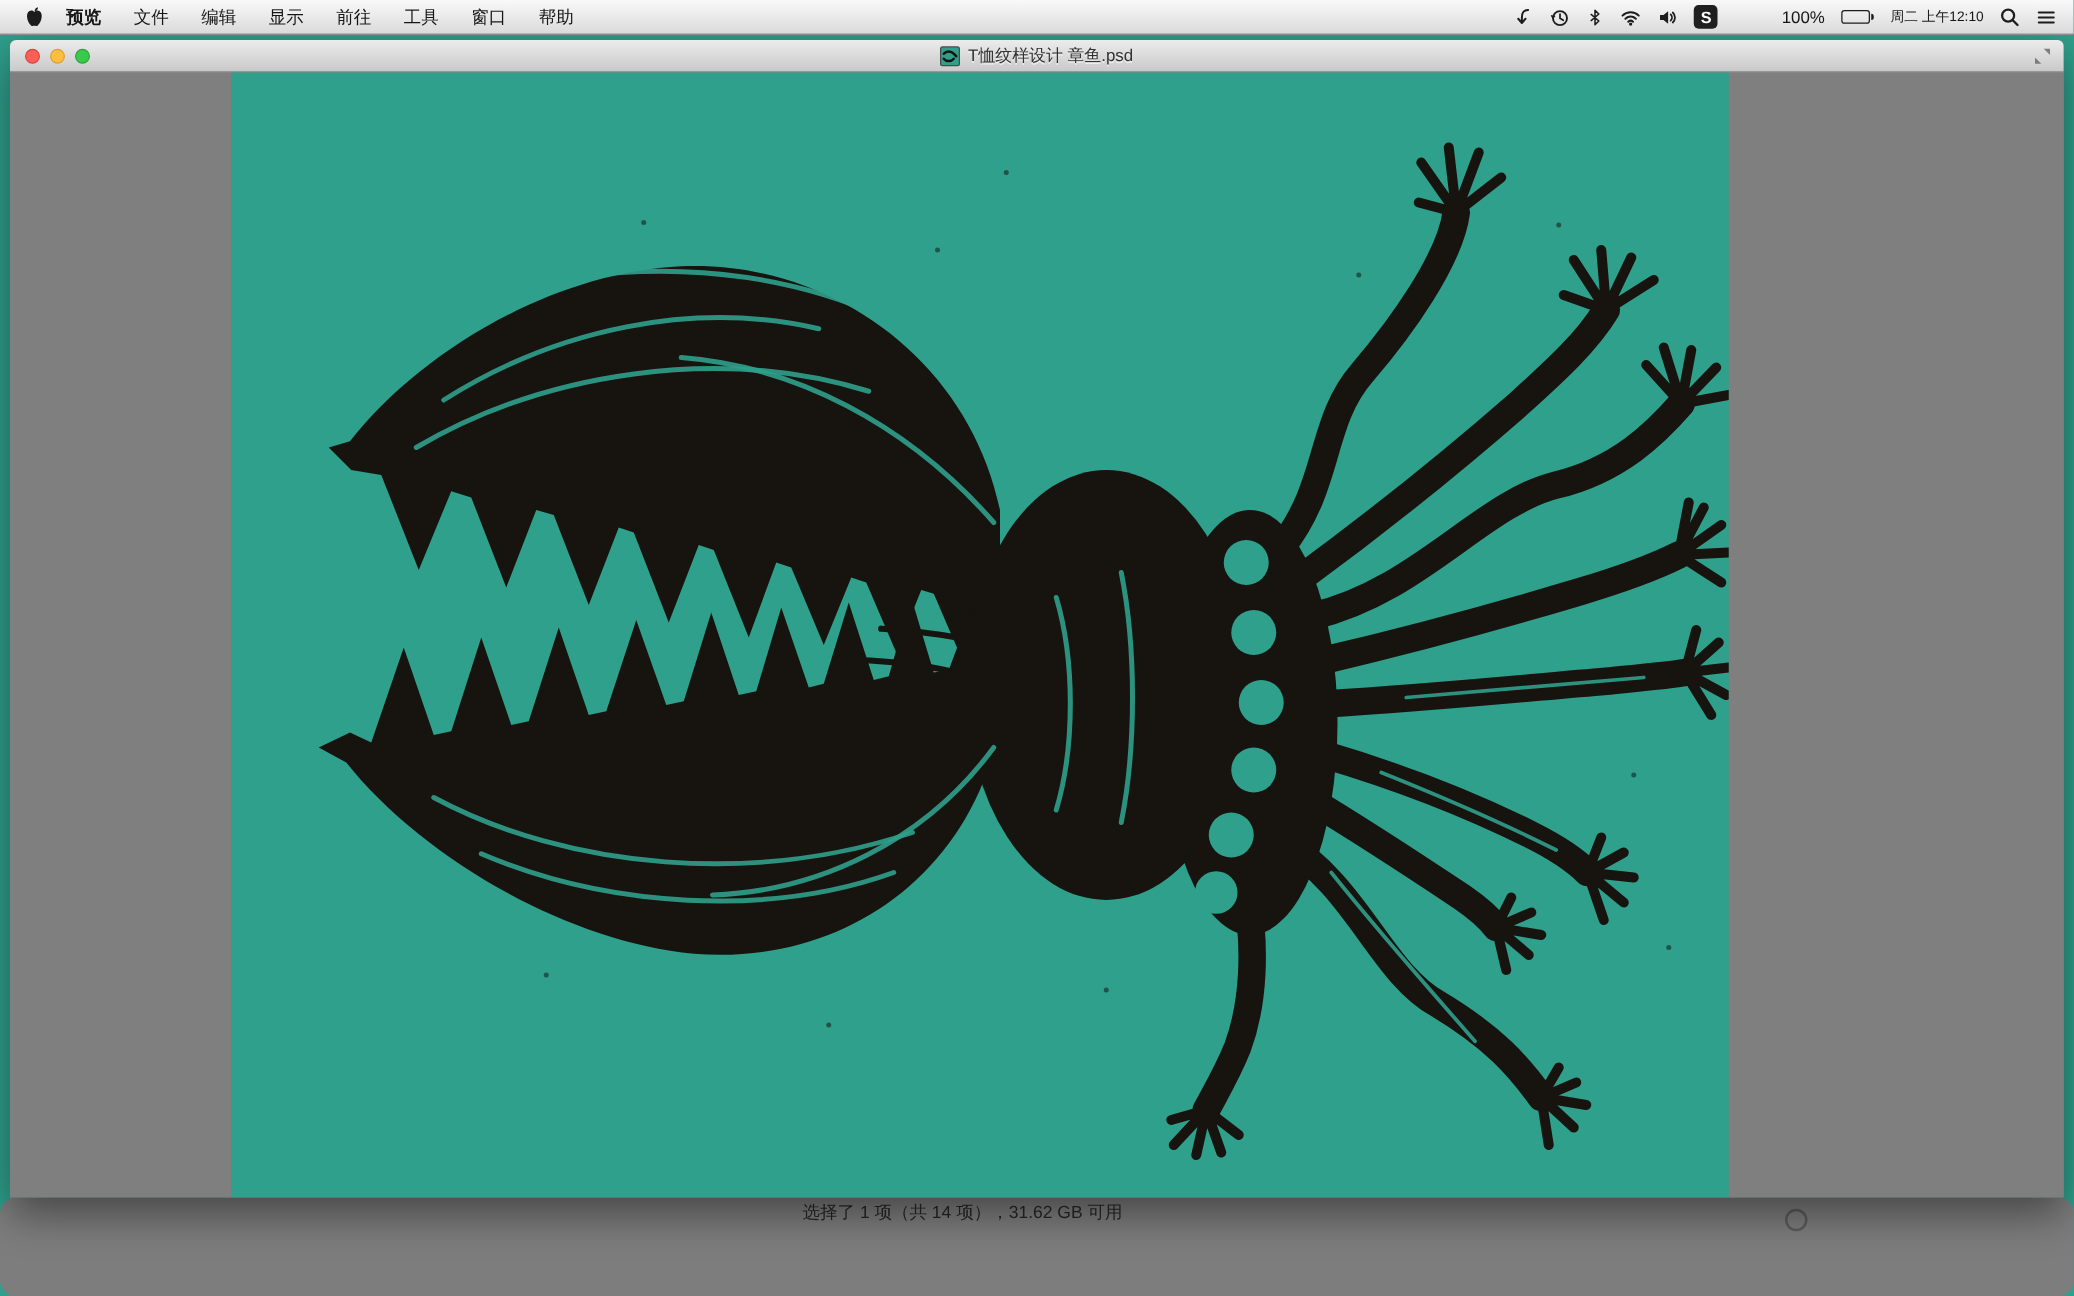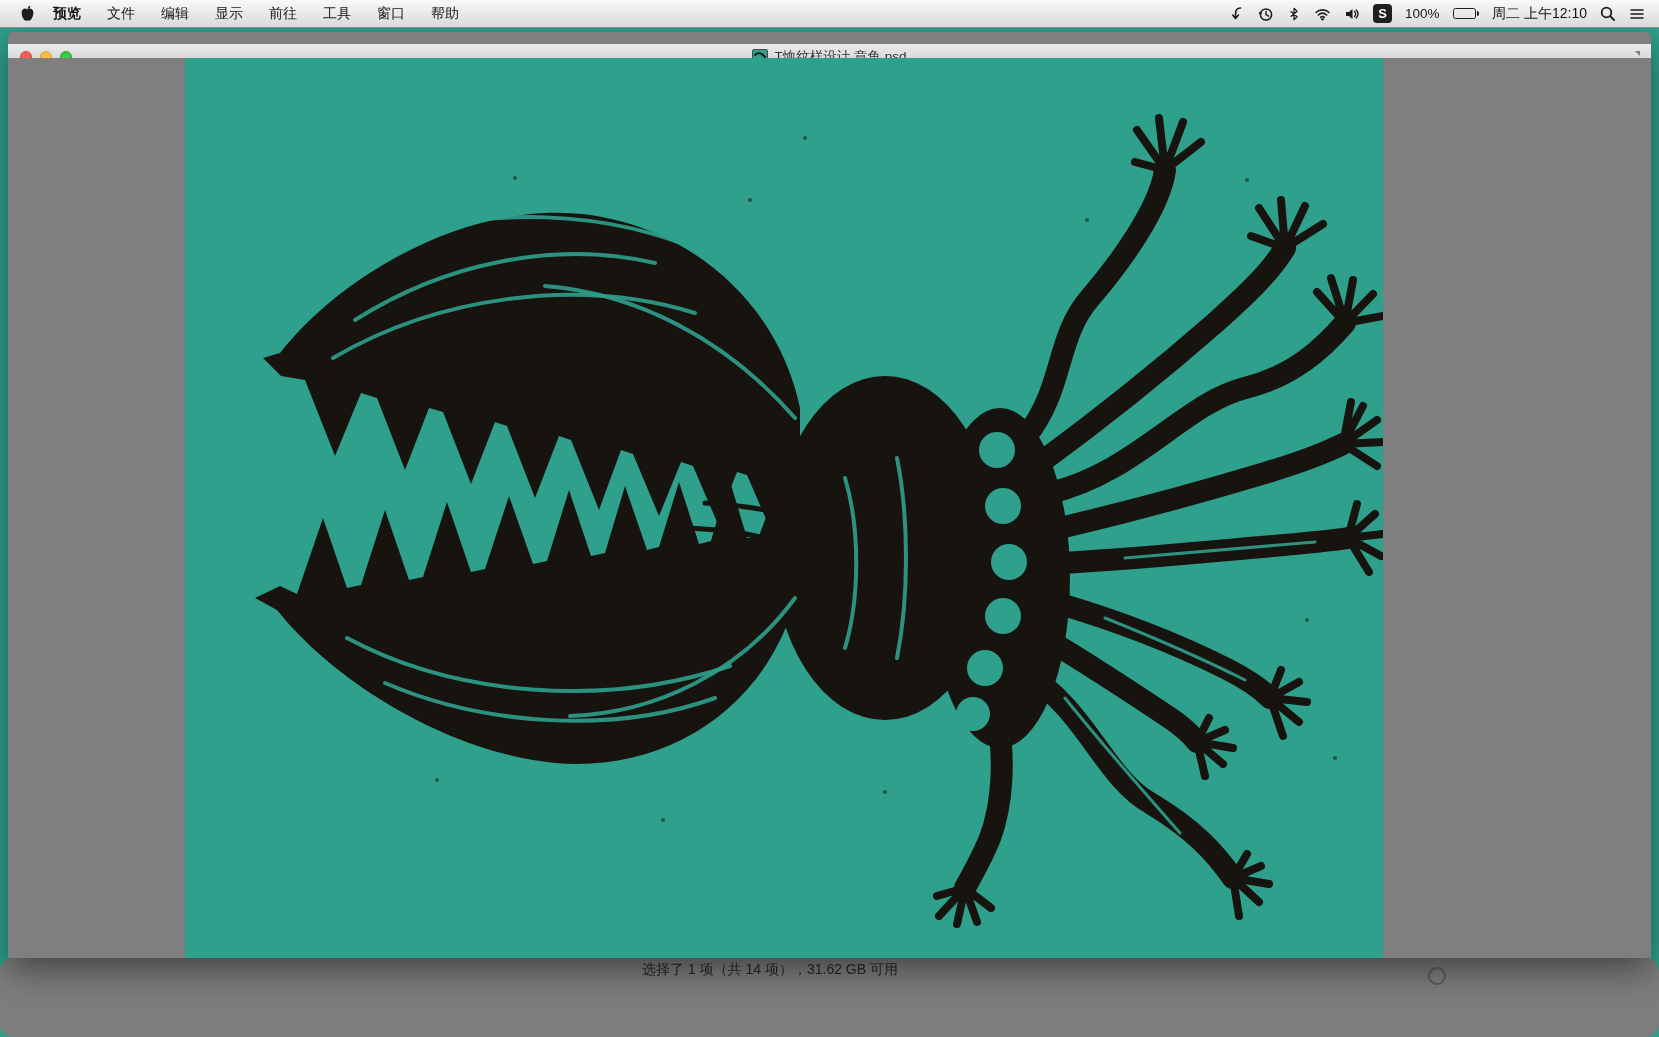--- a/index.html
+++ b/index.html
@@ -28,36 +28,36 @@
   .apple{width:26px;display:flex;justify-content:center;align-items:center;height:100%;}
   .mb-item{padding:0 13px;height:100%;display:flex;align-items:center;cursor:default;}
   .mb-item.app{font-weight:bold;}
   .mb-right{display:flex;align-items:center;height:100%;padding-right:14px;gap:13px;}
   .mb-icon{display:flex;align-items:center;justify-content:center;height:100%;}
   .mb-icon svg{display:block;}
   .ime-badge{
     width:19px;height:19px;border-radius:4px;background:#1f1f1f;color:#fff;
     font-weight:bold;font-size:13px;display:flex;align-items:center;justify-content:center;
   }
-  .batt-pct{font-size:13.5px;}
+  .batt-pct{font-size:13.5px;margin-left:38px;}
   .battery{display:flex;align-items:center;}
   .batt-body{width:23px;height:11px;border:1.5px solid #1d1d1d;border-radius:2.5px;padding:1px;}
   .batt-fill{width:100%;height:100%;background:#1d1d1d;border-radius:1px;}
   .batt-nub{width:2.5px;height:5px;background:#1d1d1d;border-radius:0 2px 2px 0;margin-left:1px;}
-  .clock{font-size:14px;white-space:nowrap;}
+  .clock{font-size:11px;white-space:nowrap;}
 
   
   .window{
     position:absolute;left:8px;top:32px;width:1643px;height:926px;
     border-radius:5px 5px 0 0;
     box-shadow:0 12px 34px rgba(0,0,0,.45);
     z-index:10;overflow:hidden;background:var(--content-gray);
   }
   .titlebar{
-    position:absolute;top:12px;left:0;right:0;height:26px;
+    position:absolute;top:0;left:0;right:0;height:26px;
     background:linear-gradient(#ececec,#c9c9c9);
     border-bottom:1px solid #9a9a9a;
     display:flex;align-items:center;
   }
   .lights{position:absolute;left:12px;top:0;height:100%;display:flex;align-items:center;gap:8px;}
   .light{width:12px;height:12px;border-radius:50%;}
   .light.red{background:#fc5f57;border:1px solid #d9453c;}
   .light.yellow{background:#fdbd40;border:1px solid #d9a236;}
   .light.green{background:#3ac94b;border:1px solid #2da33a;}
   .title-wrap{

